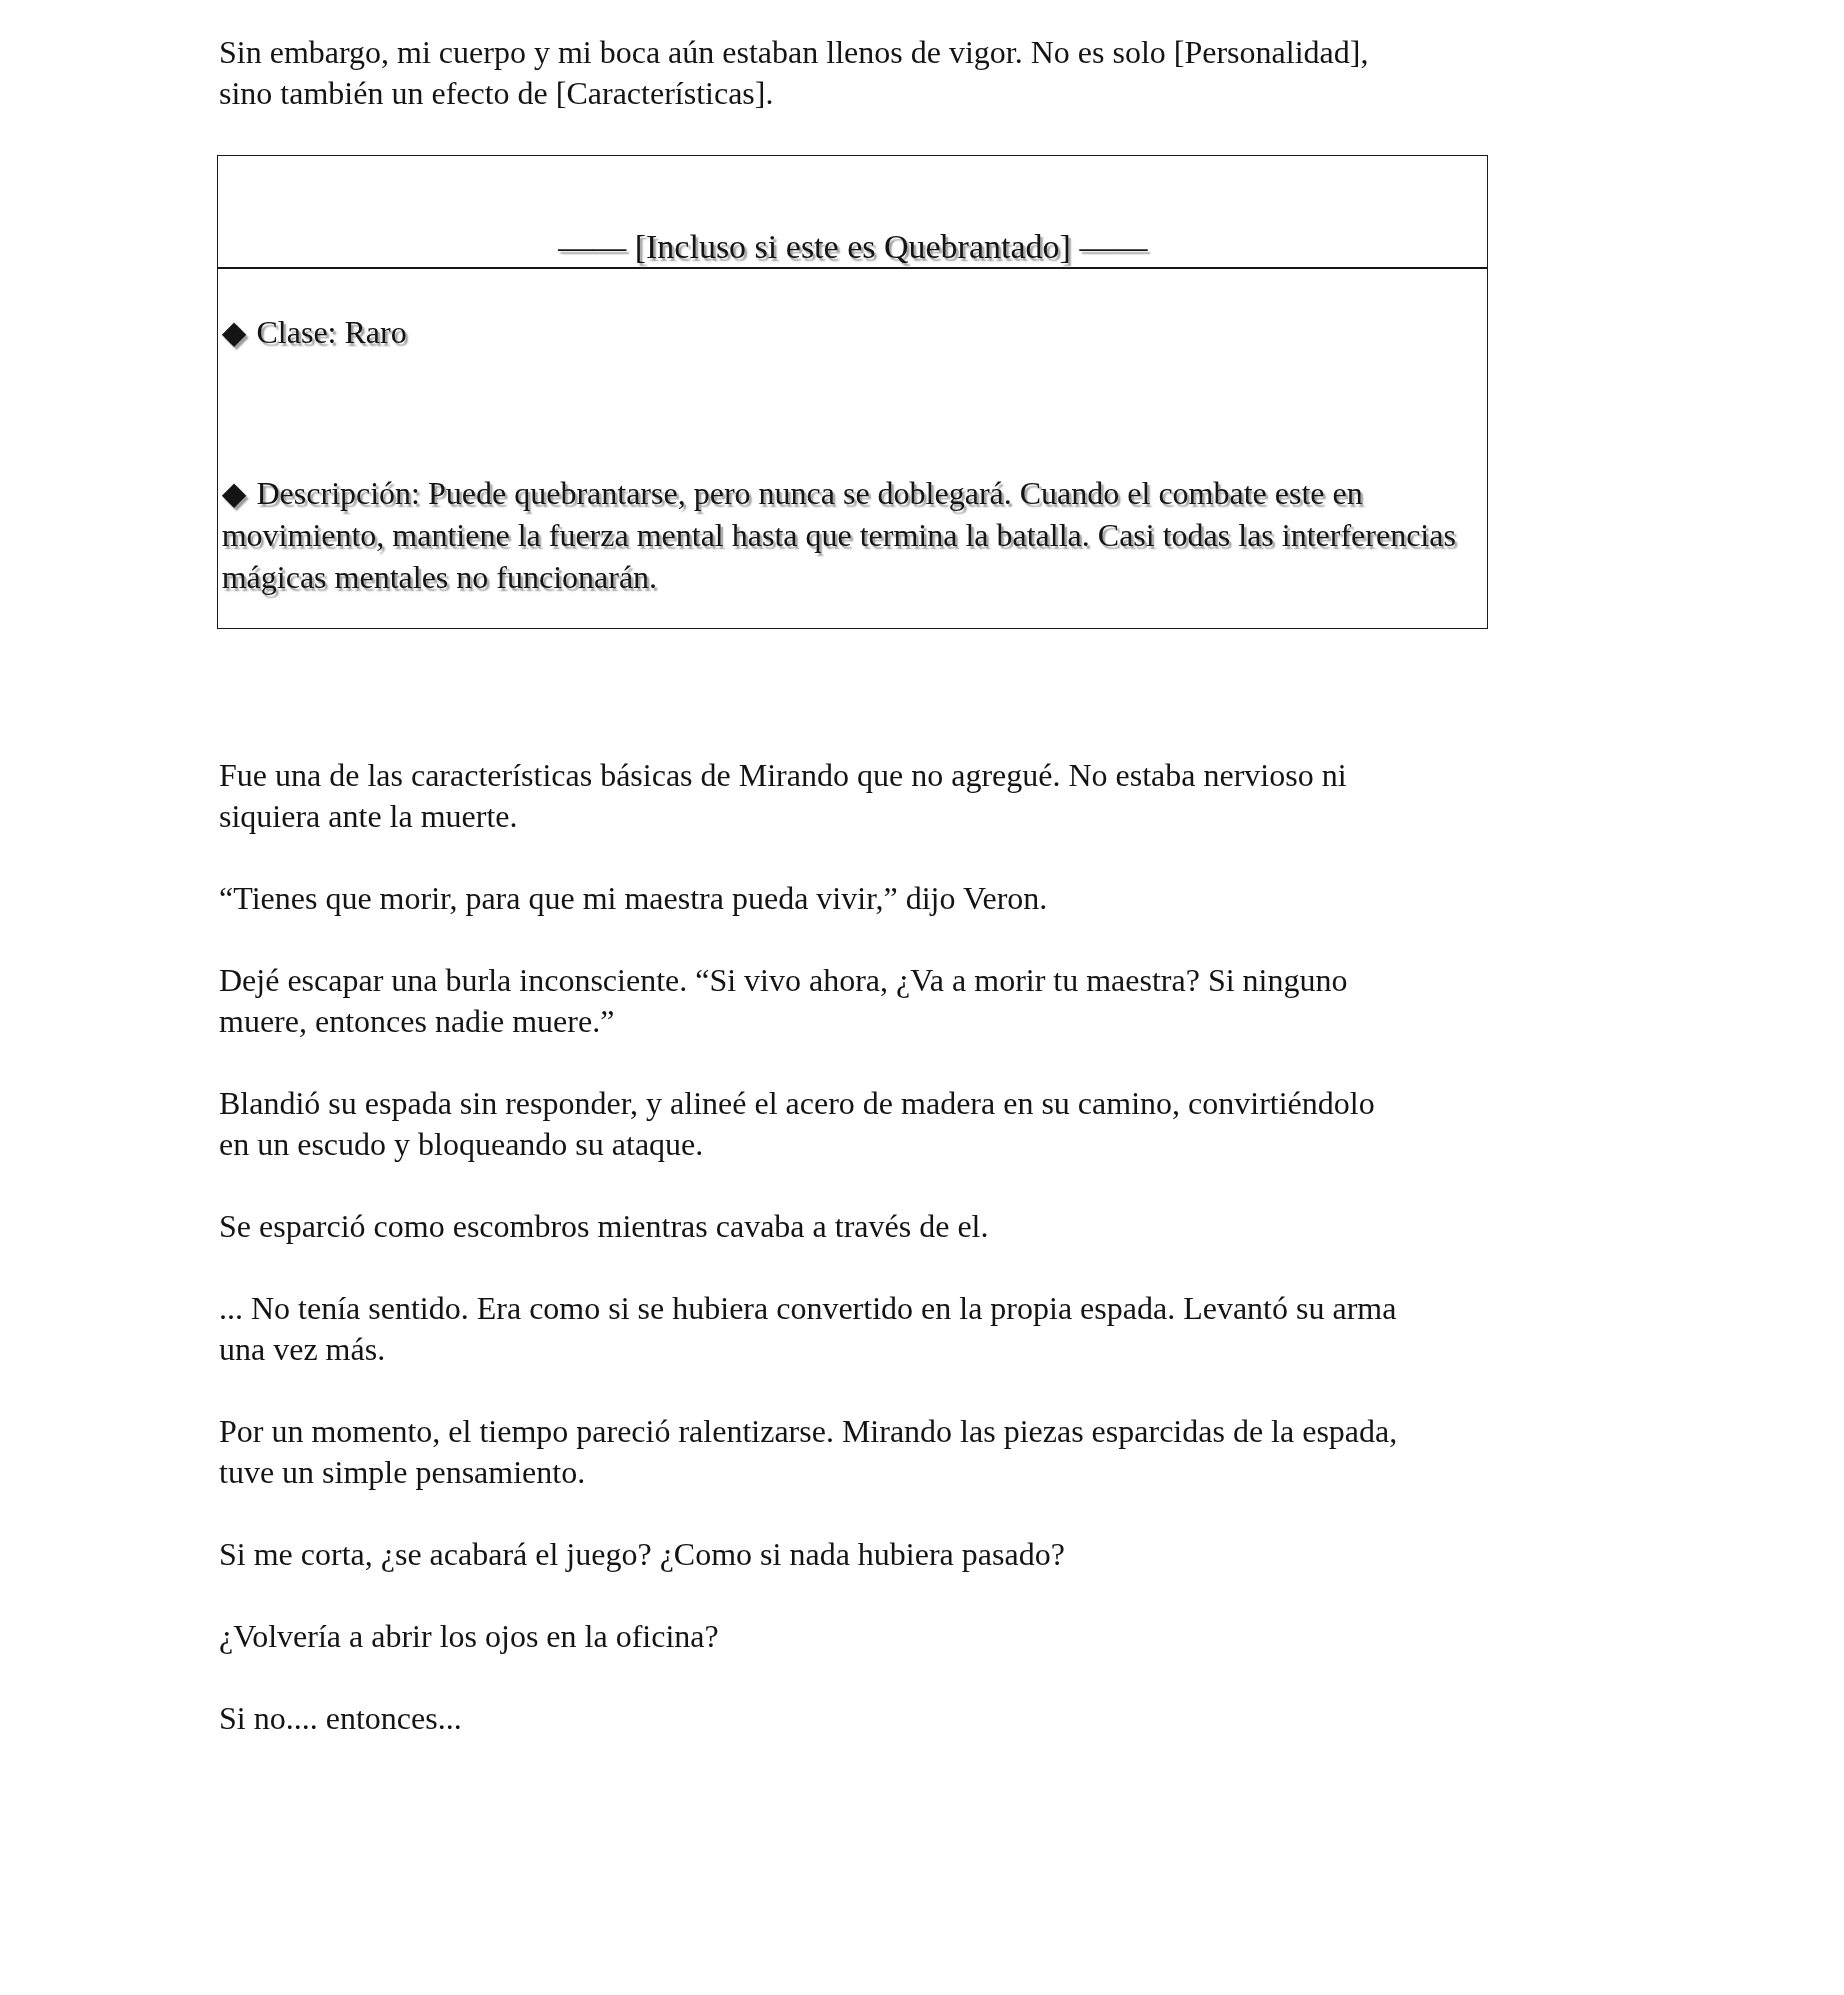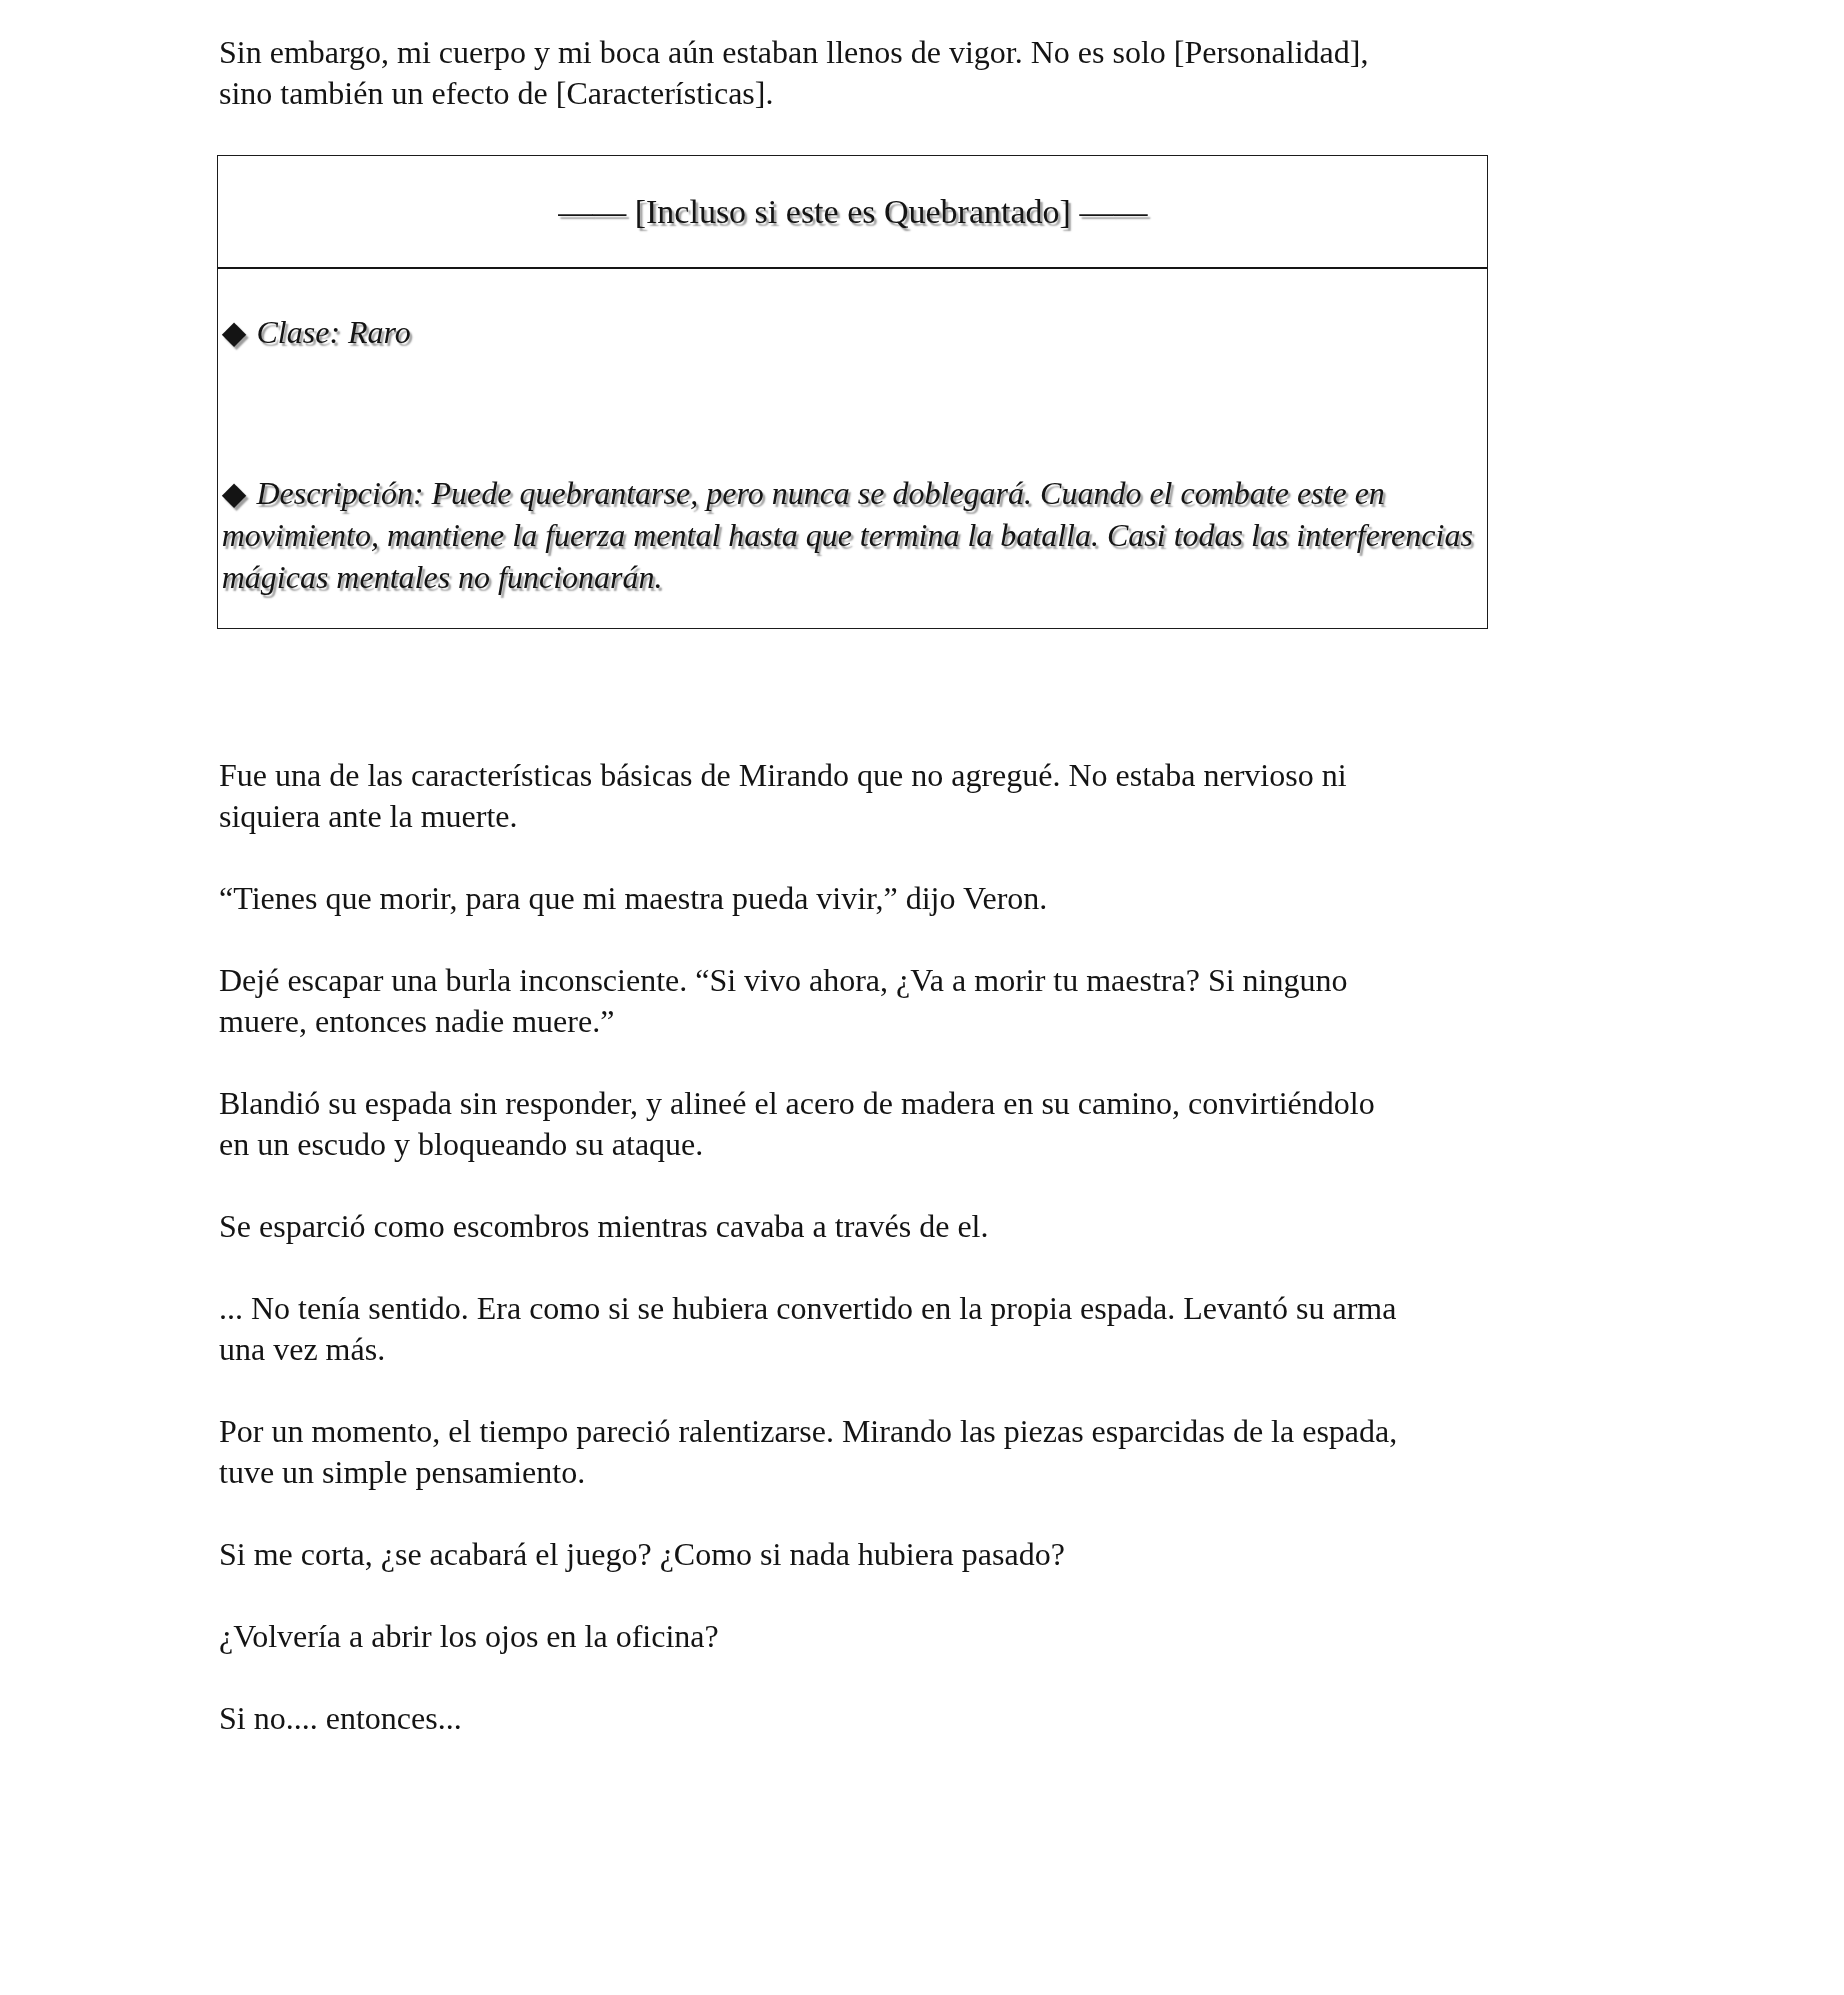--- a/index.html
+++ b/index.html
@@ -30,32 +30,31 @@
     width: 1271px;
     margin: 37px 0 126px -1.7px;
     border: 1.7px solid #1b1b1b;
     background: #ffffff;
   }
   .status-header {
     box-sizing: border-box;
     height: 113px;
     border-bottom: 2.5px solid #151515;
     display: flex;
-    align-items: center;
+    align-items: flex-end;
     justify-content: center;
     font-size: 34px;
     text-shadow: 2.5px 2.5px 1.7px #9e9e9e;
   }
   .status-body {
     box-sizing: border-box;
     height: 359px;
     padding: 42px 8.5px 0 3.4px;
     line-height: 42px;
     text-shadow: 2.5px 2.5px 1.7px #9e9e9e;
-    font-style: italic;
   }
   .status-body p { white-space: normal; margin: 0; width: auto; }
   .status-body .class-line { margin-bottom: 119px; }
   .bullet { display: inline-block; margin-right: 10.2px; }
 </style>
 </head>
 <body>
 
 <div class="page">
   <div class="content">

